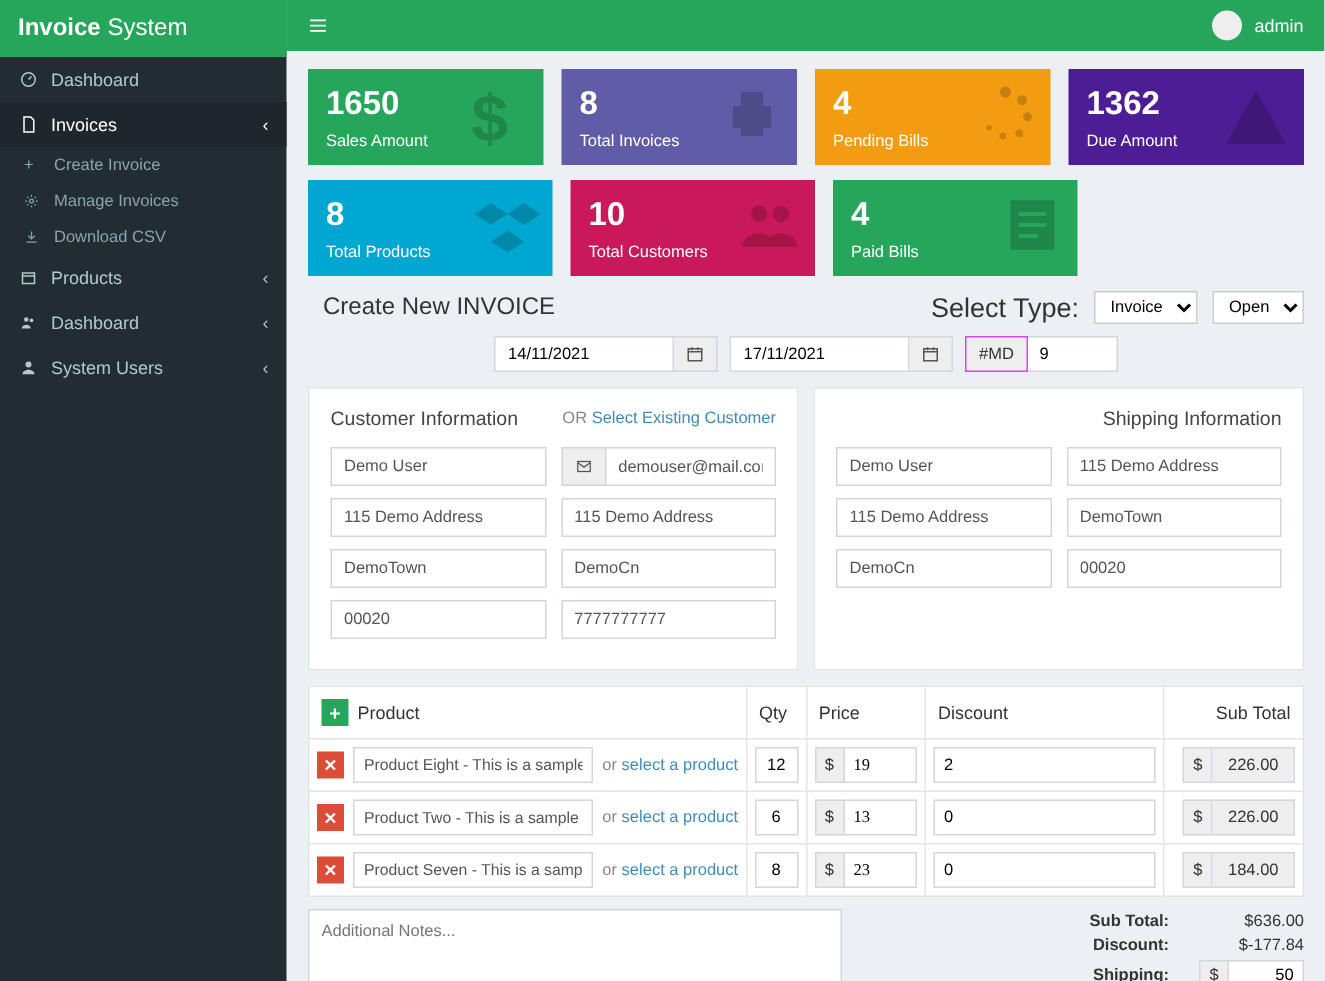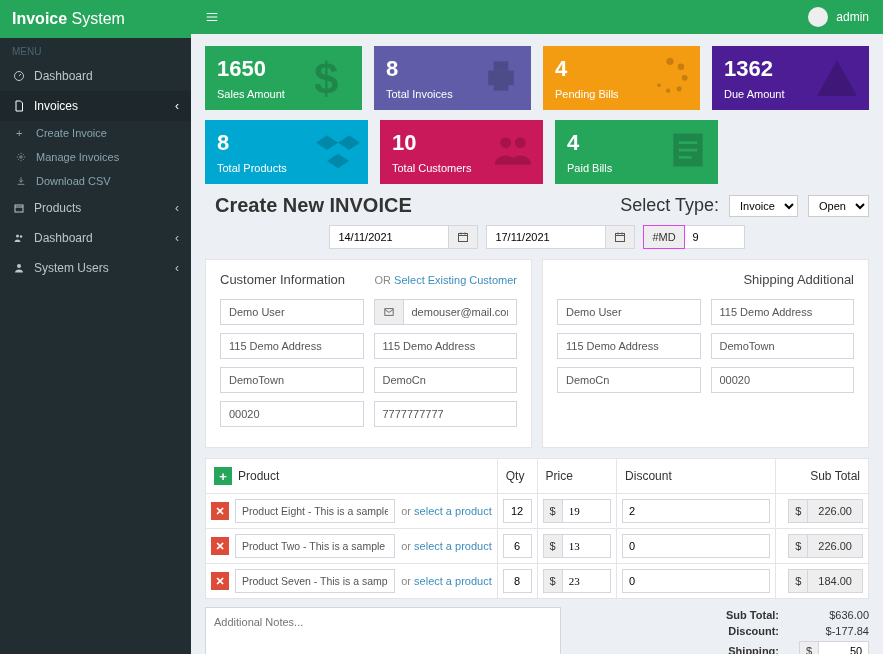--- a/index.html
+++ b/index.html
@@ -26,21 +26,21 @@
 .stat .val { font-size: 22px; font-weight: bold; }
 .stat .lbl { font-size: 11px; margin-top: 6px; }
 .stat .bgicon { position: absolute; right: 8px; top: 8px; opacity: 0.18; }
 .stat.green { background: #26a65b; }
 .stat.purple { background: #605ca8; }
 .stat.orange { background: #f39c12; }
 .stat.red { background: #4c1d95; }
 .stat.blue { background: #00a7d0; }
 .stat.magenta { background: #ca195a; }
 .header-row { display: flex; align-items: center; margin: 10px 0 8px; }
-.page-title { font-size: 20px; font-weight: bold; color: #333; padding-left: 10px; }
+.page-title { font-size: 16px; font-weight: normal; color: #333; padding-left: 10px; }
 .type-area { margin-left: auto; display: flex; align-items: center; gap: 10px; font-size: 18px; }
 .type-area select { font-size: 11px; padding: 3px 6px; border: 1px solid #ccc; background: #fff; }
 .date-row { display: flex; gap: 8px; justify-content: center; margin-bottom: 10px; }
 .date-input { display: flex; }
 .date-input input { border: 1px solid #d2d6de; padding: 5px 8px; font-size: 11px; width: 120px; background: #fff; }
 .date-input .cal { border: 1px solid #d2d6de; border-left: 0; background: #eee; padding: 4px 8px; display: flex; align-items: center; }
 .md-box { display: flex; }
 .md-box .tag { border: 1px solid #d946ef; background: #eee; padding: 5px 8px; font-size: 11px; }
 .md-box input { border: 1px solid #d2d6de; border-left: 0; padding: 5px 8px; font-size: 11px; width: 60px; background: #fff; }
 .panels { display: flex; gap: 10px; margin-bottom: 10px; }
@@ -84,21 +84,20 @@
 svg { display: block; }
 </style>
 </head>
 <body>
 
 <div class="wrapper">
   <div class="sidebar">
     <div class="logo">
       <b>Invoice</b><span> System</span>
     </div>
-    <div class="menu-label">MENU</div>
 
     <div class="nav-item">
       <span class="nv-icon">
         <svg width="12" height="12" viewBox="0 0 24 24" fill="currentColor">
             <circle cx="12" cy="12" r="9" fill="none" stroke="currentColor" stroke-width="2"></circle>
             <path d="M12 12 L16 8" stroke="currentColor" stroke-width="2"></path>
           </svg>
       </span>
       <span>Dashboard</span>
     </div>
@@ -321,21 +320,21 @@
             <div class="col"><input type="text" value="DemoCn" style=""></div>
           </div>
           <div class="form-row">
             <div class="col"><input type="text" value="00020" style=""></div>
             <div class="col"><input type="text" value="7777777777" style=""></div>
           </div>
         </div>
 
         <div class="panel">
           <div class="panel-header" style="justify-content:flex-end">
-            <span class="panel-title">Shipping Additional</span>
+            <span class="panel-title">Shipping Information</span>
           </div>
           <div class="form-row">
             <div class="col"><input type="text" value="Demo User" style=""></div>
             <div class="col"><input type="text" value="115 Demo Address" style=""></div>
           </div>
           <div class="form-row">
             <div class="col"><input type="text" value="115 Demo Address" style=""></div>
             <div class="col"><input type="text" value="DemoTown" style=""></div>
           </div>
           <div class="form-row">

